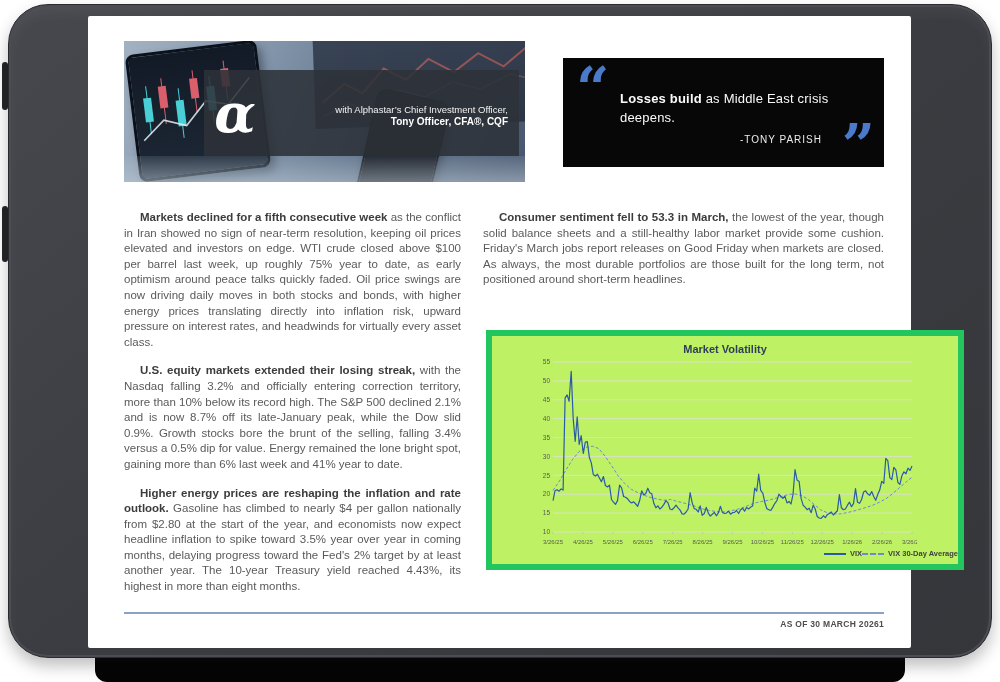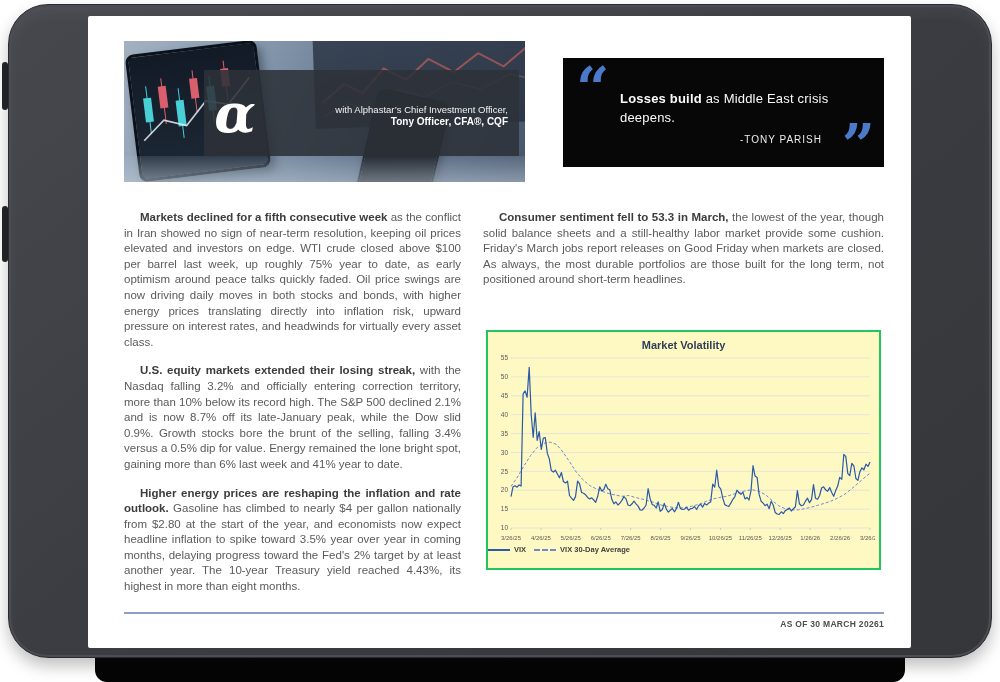--- a/index.html
+++ b/index.html
@@ -55,25 +55,25 @@
 
   
   .col { position:absolute; top:194px; }
   .col-left { left:36px; width:337px; }
   .col-right { left:395px; width:401px; }
   .para { text-align:justify; text-indent:16px; font-size:11.5px; line-height:15.6px;
           color:#5a5a5a; margin-bottom:13px; }
   .para strong { color:#3c3c3c; }
 
   
-  .chart-box { position:absolute; left:398px; top:314px; width:395px; height:240px;
-               background:#fef9c3; border:2px solid #22c55e; }
+  .chart-box { position:absolute; left:398px; top:314px; width:478px; height:240px;
+               background:#bef264; border:6px solid #22c55e; }
   .chart-title { text-align:center; margin-top:7px; font-size:11px; font-weight:bold; color:#2f3e57; }
   #vix-svg { display:block; margin:2px auto 0; overflow:hidden; }
-  .legend { display:flex; justify-content:flex-start; align-items:center; gap:8px; margin-top:0px; }
+  .legend { display:flex; justify-content:flex-end; align-items:center; gap:0; margin-top:0px; }
   .legend-item { display:flex; align-items:center; gap:4px; font-size:7.5px; font-weight:bold; color:#3f3f3f; }
   .lg-solid { width:22px; height:0; border-top:2px solid #2b5aa7; }
   .lg-dash { width:22px; height:0; border-top:2px dashed #7288cd; }
 
   
   .footer-rule { position:absolute; left:36px; top:596px; width:760px; height:2px; background:#8ba1c1; }
   .footer-row { position:absolute; left:36px; top:603px; width:760px; display:flex;
                 justify-content:flex-end; font-size:8.5px; font-weight:bold;
                 letter-spacing:.3px; color:#4d4d4d; }
 </style>

